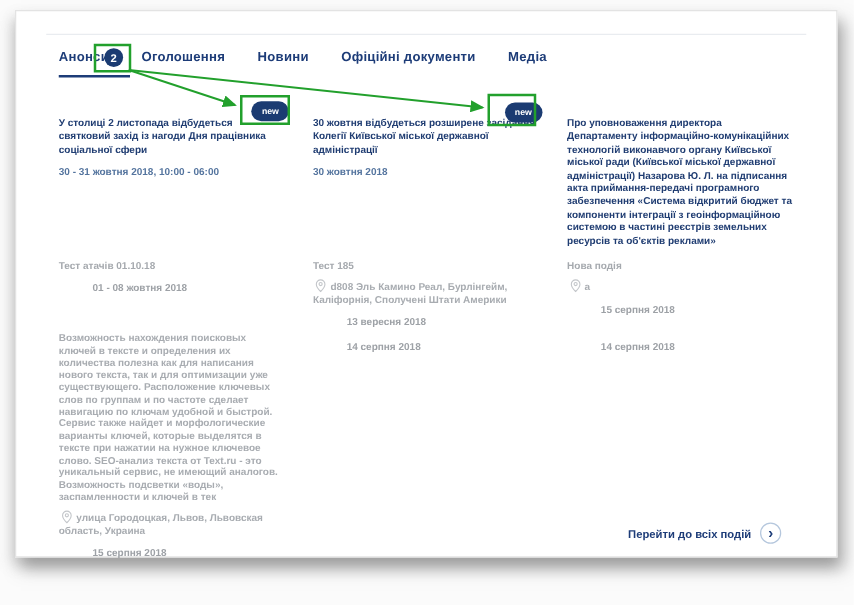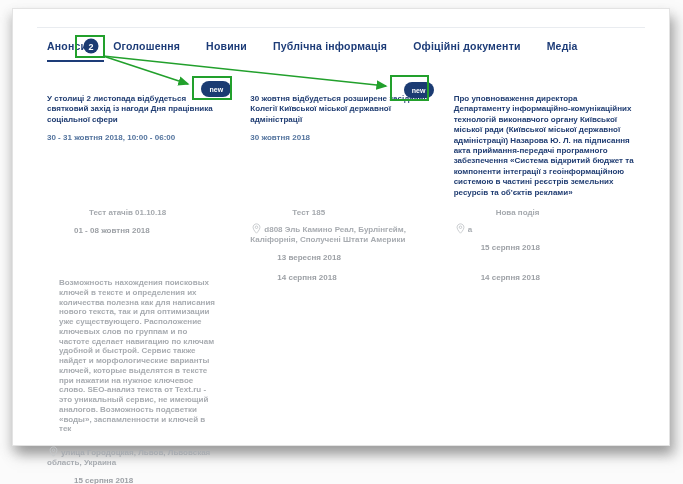--- a/index.html
+++ b/index.html
@@ -26,23 +26,23 @@
   }
 
   .events {
     position:absolute; left:34px; right:34px; top:85px;
     display:grid; grid-template-columns:repeat(3,1fr); column-gap:22px;
     grid-template-rows:114px 58px auto;
   }
   .cell { position:relative; }
   .title { margin:0; font-size:8px; font-weight:700; line-height:1.3; color:#203d72; }
   .date  { margin:8px 0 0; font-size:8px; font-weight:700; color:#54749e; }
-  .muted .title { color:#a5a9ae;margin-left:42px; }
+  .muted .title { color:#a5a9ae; }
   .muted .date  { color:#9da1a6;margin-left:27px; }
-  .desc { margin:12px; font-size:8px; font-weight:700; line-height:1.22; color:#a8acb1; }
+  .desc { margin:0; font-size:8px; font-weight:700; line-height:1.22; color:#a8acb1; }
   .loc  { margin:5px 0 0; font-size:8px; font-weight:700; line-height:1.25; color:#a8acb1; }
   .pin { display:inline-block; vertical-align:-2px; margin:0 3px 0 2px; }
 
   .new-badge {
     position:absolute; width:30px; height:16px; border-radius:8px;
     background:#1b3b72; color:#fff; font-size:7px; font-weight:700;
     display:flex; align-items:center; justify-content:center; z-index:5;
   }
   .badge-1 { top:-13px; right:-3px; }
   .badge-2 { top:-12px; right:-2px; }
@@ -65,21 +65,20 @@
 </head>
 <body>
 
 <div class="card">
   <div class="top-divider"></div>
 
   <nav class="tabs">
     <div class="tab active">Анонси</div>
     <div class="tab">Оголошення</div>
     <div class="tab">Новини</div>
-    <div class="tab">Публічна інформація</div>
     <div class="tab">Офіційні документи</div>
     <div class="tab">Медіа</div>
   </nav>
 
   <div class="events">
 
     <div class="cell">
       <div class="new-badge badge-1">new</div>
       <p class="title">У столиці 2 листопада відбудеться святковий захід із нагоди Дня працівника соціальної сфери</p>
       <p class="date">30 - 31 жовтня 2018, 10:00 - 06:00</p>
@@ -123,20 +122,24 @@
       <p class="date">15 серпня 2018</p>
     </div>
     <div class="cell muted">
       <p class="date" style="margin-top:7px">14 серпня 2018</p>
     </div>
     <div class="cell muted">
       <p class="date" style="margin-top:7px">14 серпня 2018</p>
     </div>
   </div>
 
+  <div class="footer">
+    <span class="footer-label">Перейти до всіх подій</span>
+    <span class="footer-circle">›</span>
+  </div>
 </div>
 
 <svg class="annotation-overlay" width="683" height="484" viewBox="0 0 683 484">
   <defs>
     <marker id="ah" markerWidth="8" markerHeight="6" refX="6" refY="3" orient="auto">
       <polygon points="0,0 7,3 0,6" fill="#22a02c"></polygon>
     </marker>
   </defs>
   <rect x="76" y="36" width="28" height="21" fill="none" stroke="#22a02c" stroke-width="2"></rect>
   <circle cx="91" cy="46" r="7.5" fill="#1b3b72"></circle>

